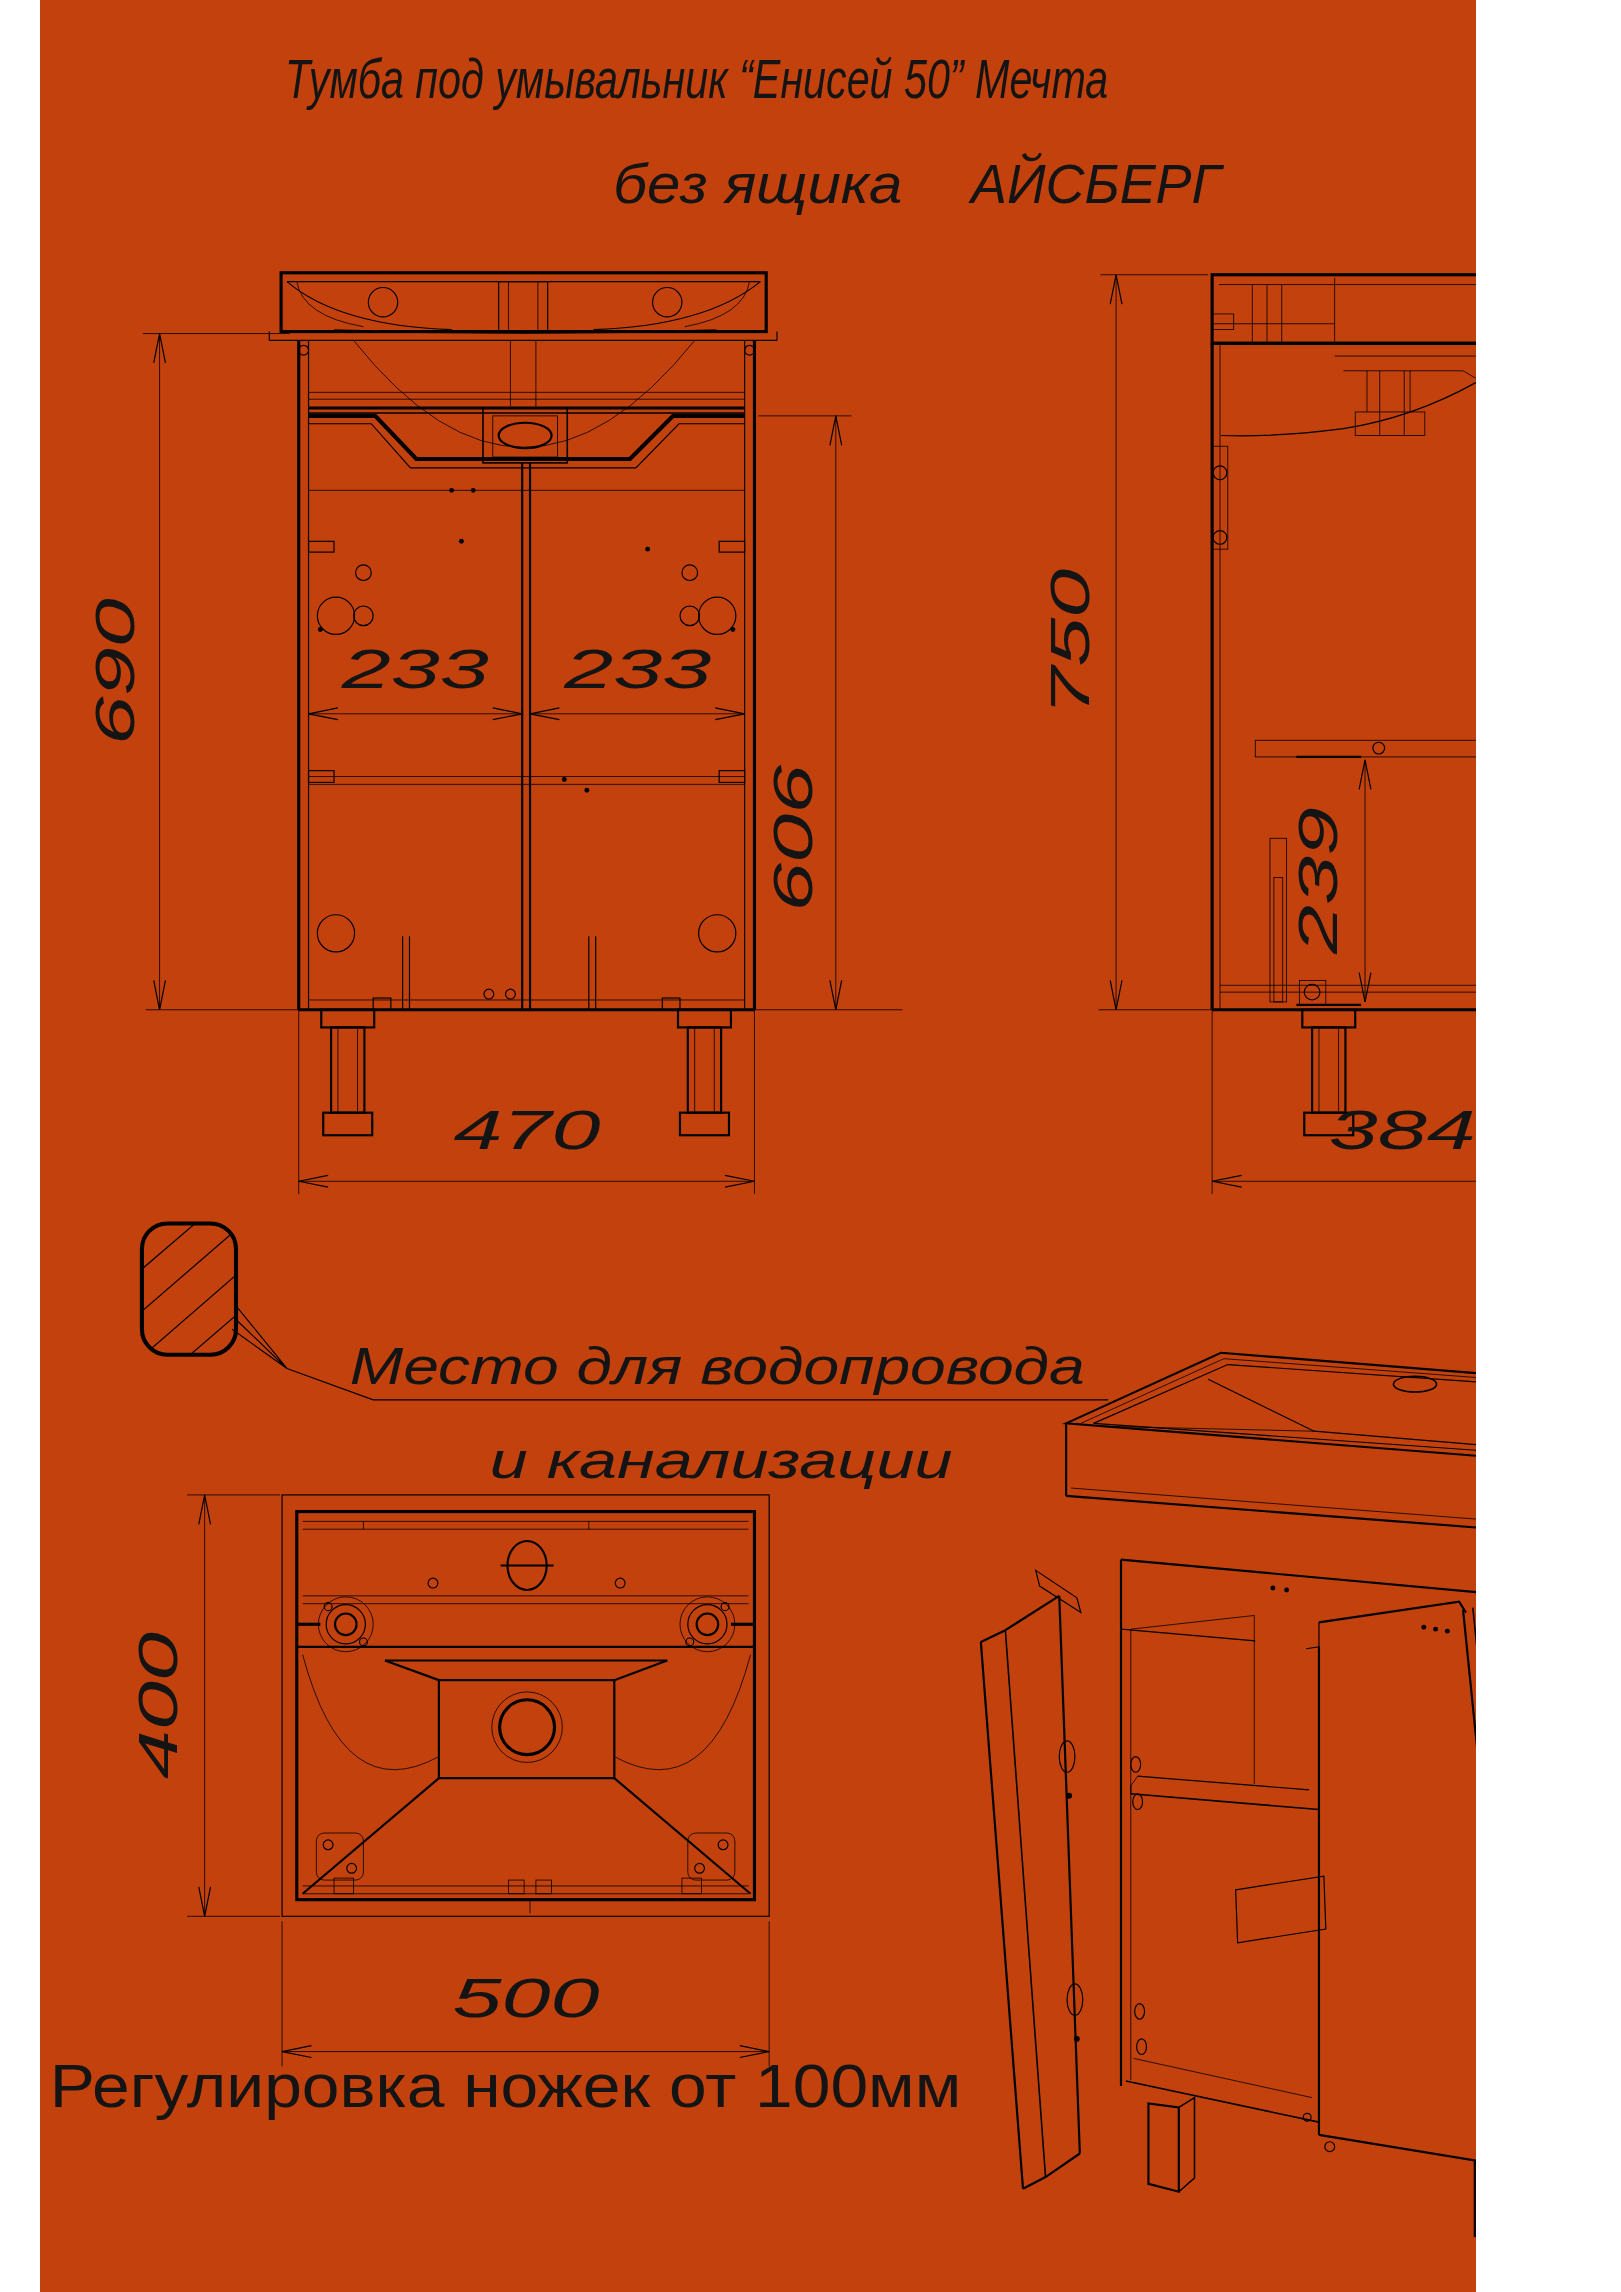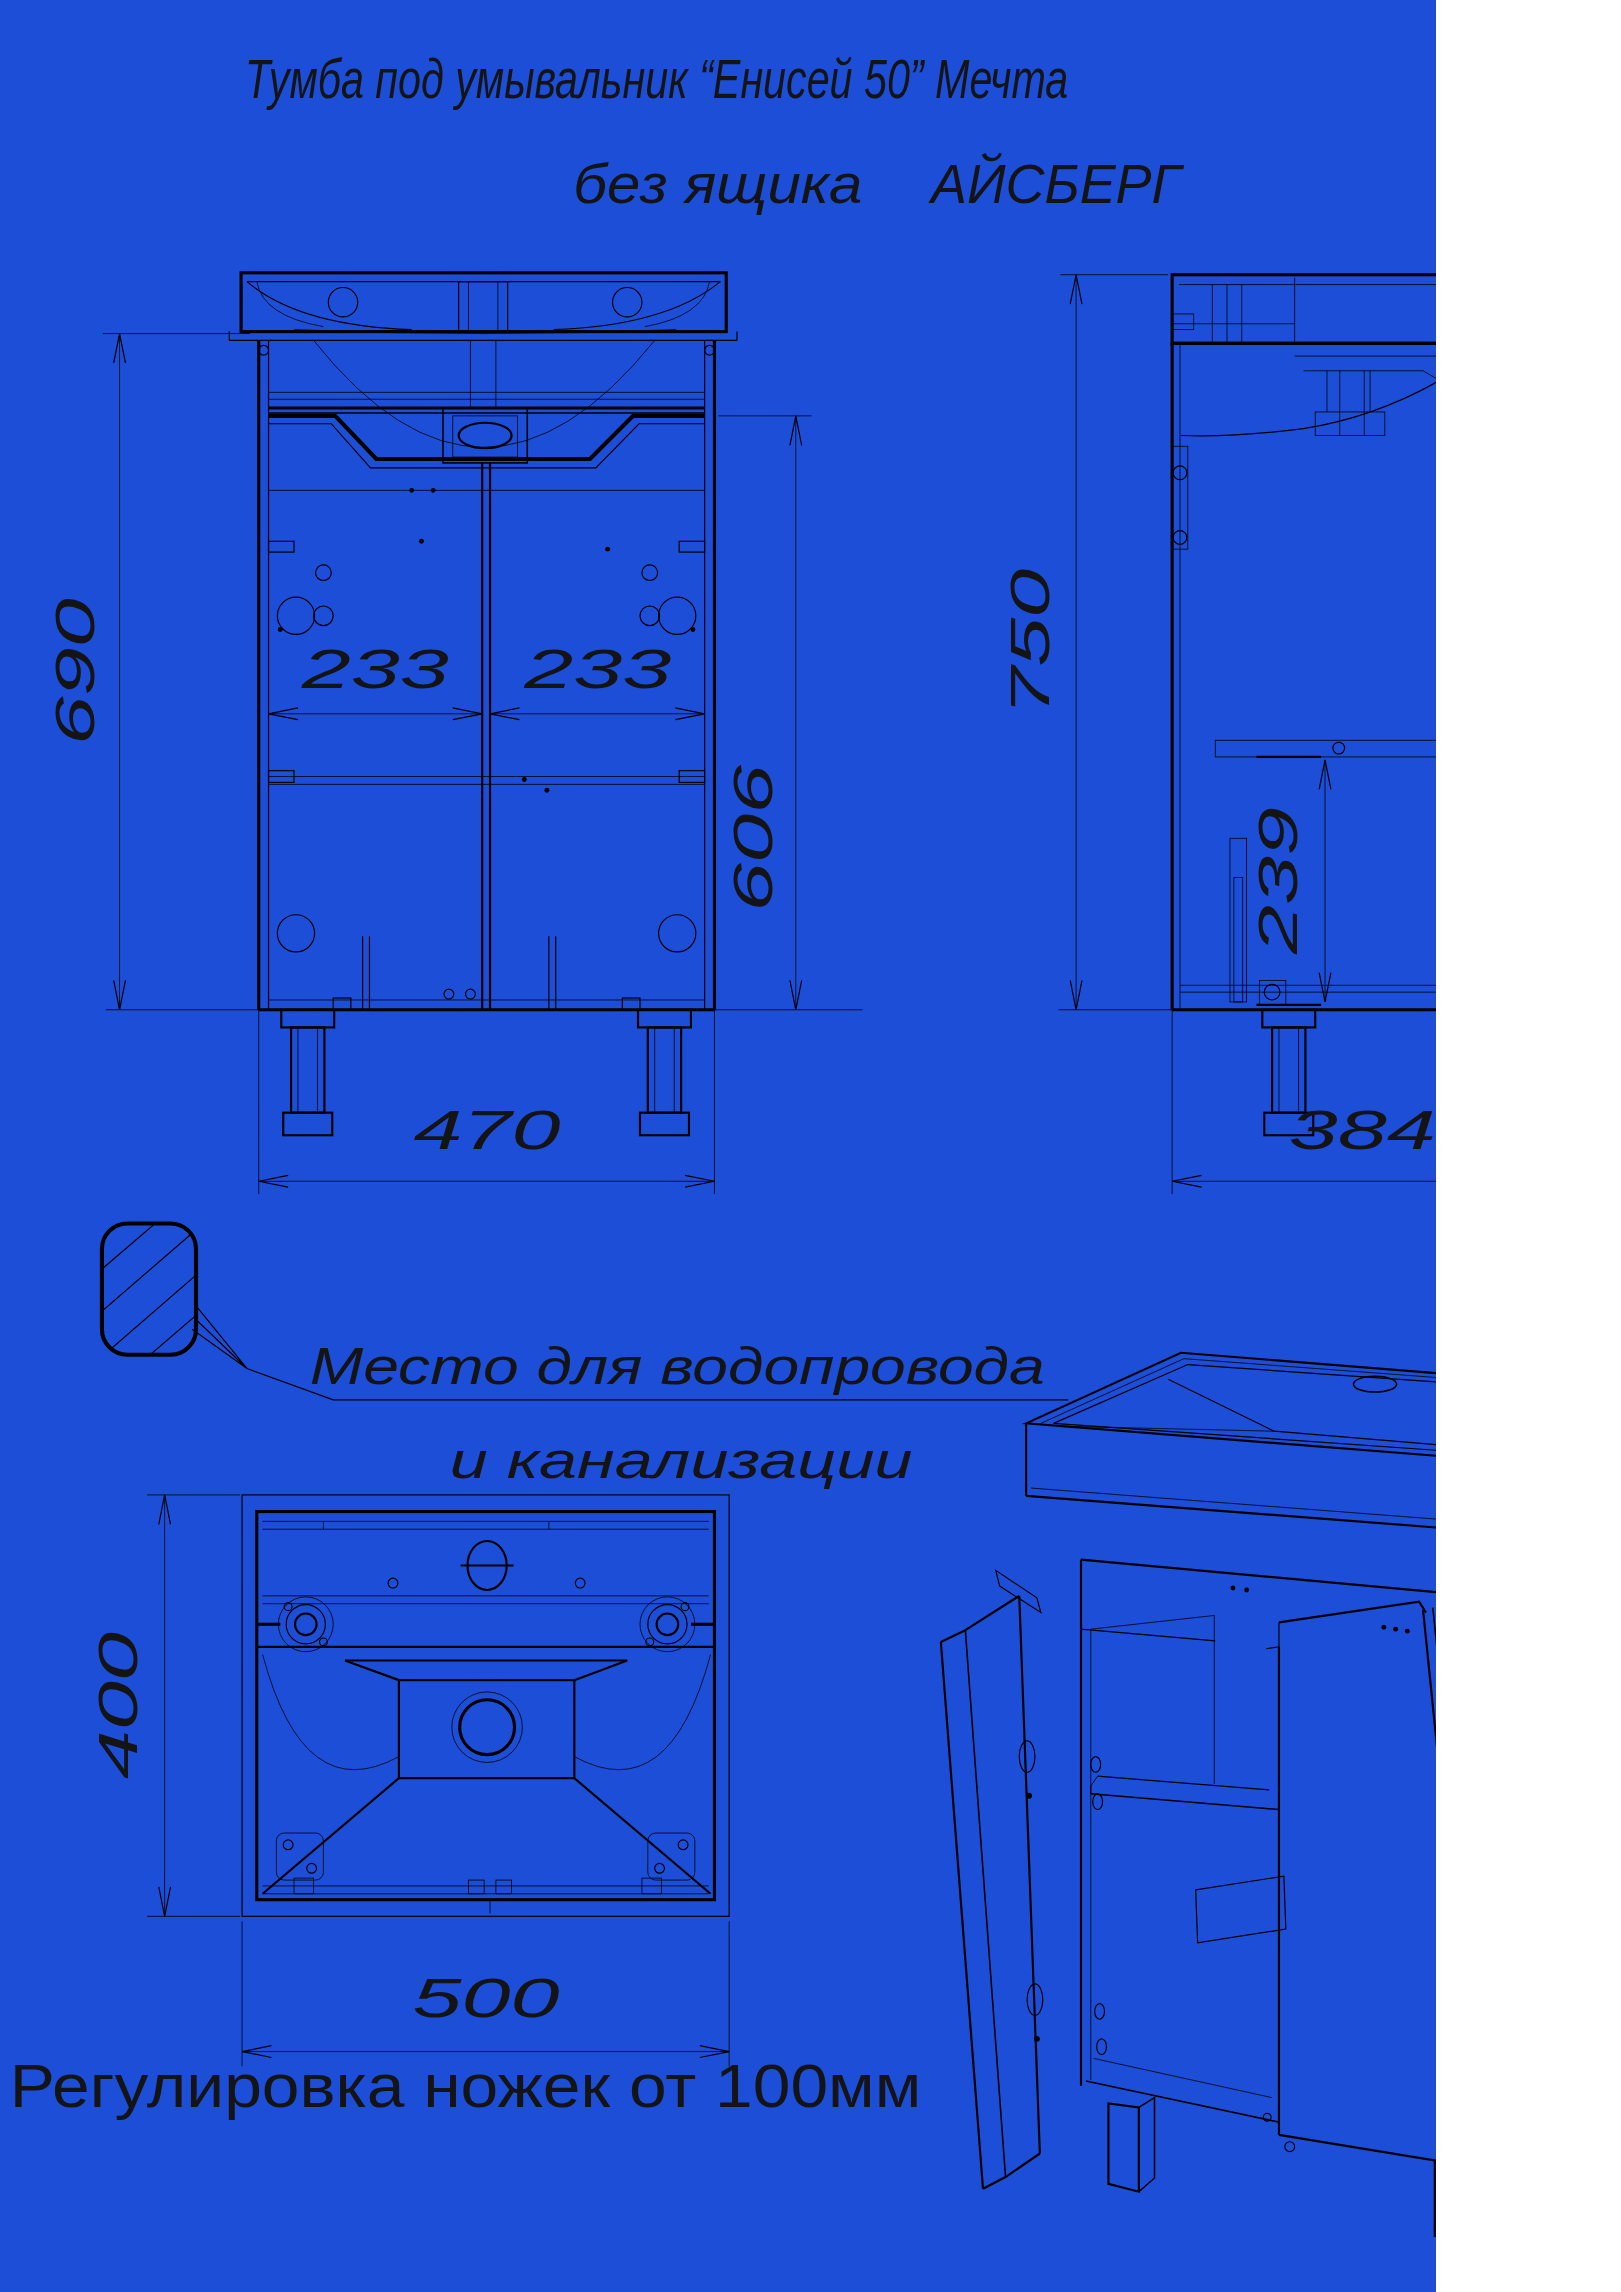--- a/index.html
+++ b/index.html
@@ -1,16 +1,16 @@
 <!DOCTYPE html>
 <html><head>
 <meta charset="utf-8">
 <style>
   html,body{margin:0;padding:0;background:#fff;}
-  .page{position:relative;width:1436px;height:2293px;background:#1d4ed8;overflow:hidden;}
+  .page{position:relative;width:1436px;height:2293px;background:#c2410c;overflow:hidden;margin-left:40px;}
   svg{position:absolute;left:0;top:0;}
   svg *{vector-effect:none;}
   path,rect,line,circle,ellipse,polyline,polygon{stroke:#000;fill:none;}
   .s05{stroke-width:0.8}
   .s1{stroke-width:1.2}
   .s15{stroke-width:1.6}
   .s2{stroke-width:2.2}
   .s3{stroke-width:3.2}
   .s4{stroke-width:4.2}
   .fill{fill:#000;stroke:none;}

